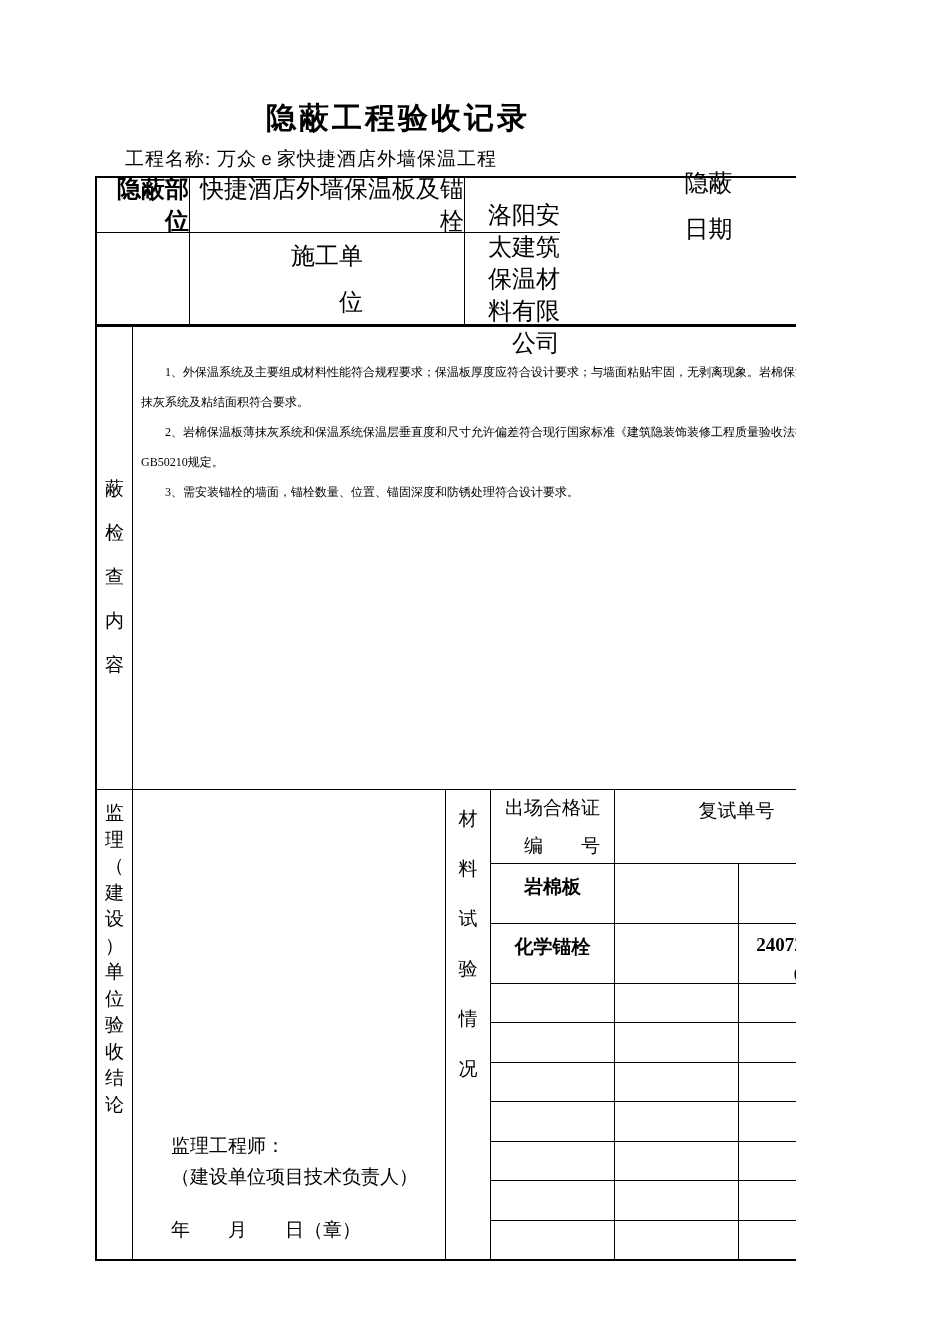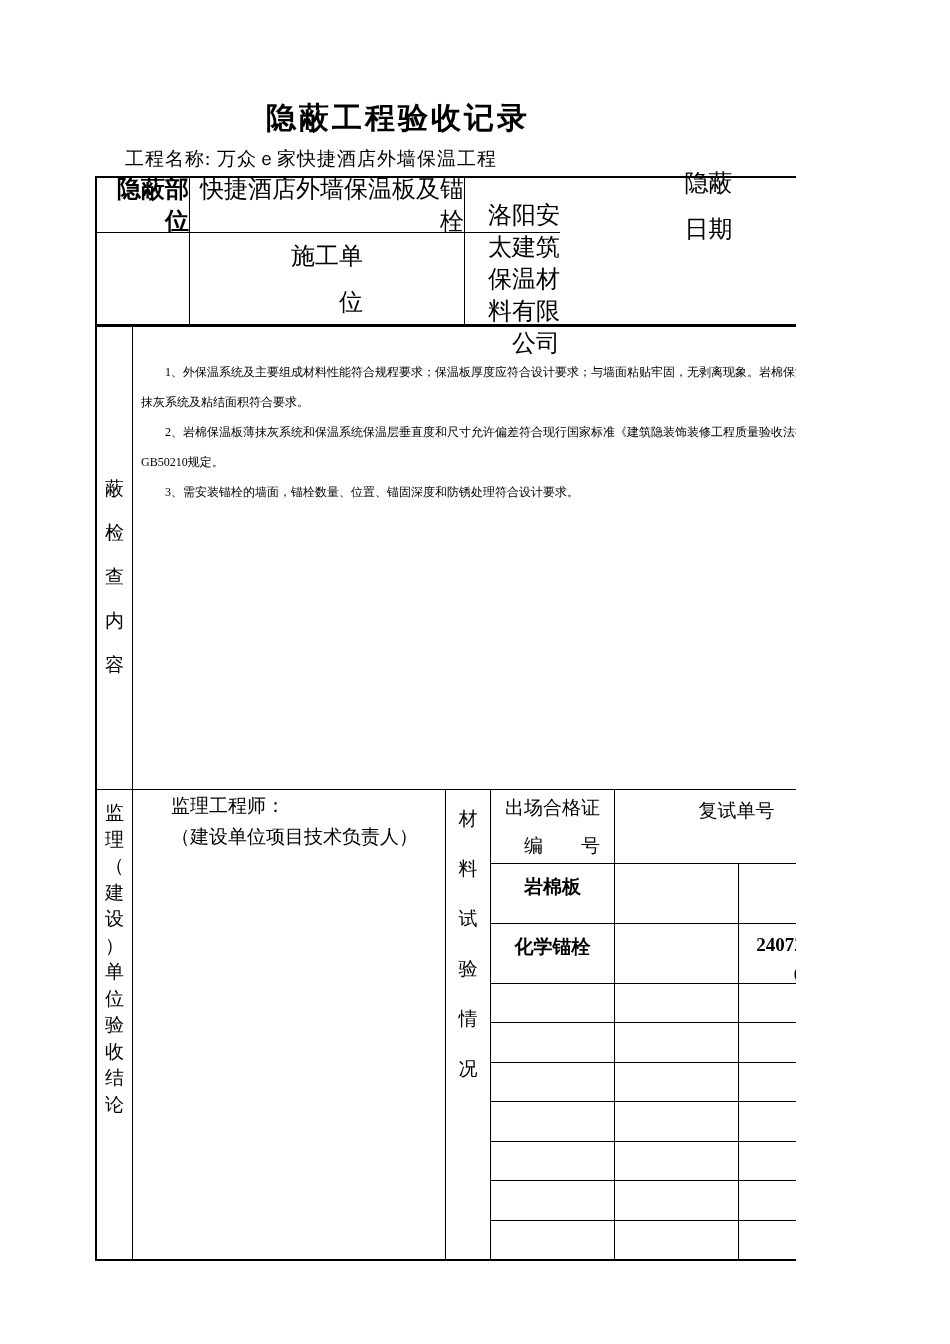--- a/index.html
+++ b/index.html
@@ -47,21 +47,21 @@
   }
   .inspection .side { width:36px; padding-top:140px; line-height:44px; }
   .insp-content { flex:1; padding:30px 18px 0 8px; font-size:12px; line-height:30px; }
   .insp-content p { margin:0; text-indent:2em; }
 
   
   .bottom { display:flex; flex:1; min-height:0; }
   .conclusion { width:349px; flex-shrink:0; border-right:1px solid #000; box-sizing:border-box; display:flex; }
   .conclusion .side { width:36px; padding-top:10px; line-height:26.5px; border-right:1px solid #000; }
   .conc-content {
-    flex:1; display:flex; flex-direction:column; justify-content:flex-start;
+    flex:1; display:flex; flex-direction:column; justify-content:flex-end;
     padding:0 0 14px 38px; font-size:19px; line-height:31px;
   }
   .dateline { margin-top:22px; }
 
   .materials { flex:1; display:flex; min-width:0; }
   .materials .side { width:45px; padding-top:4px; line-height:50px; border-right:1px solid #000; }
   .mtable { flex:1; display:flex; flex-direction:column; min-width:0; }
   .mrow { display:flex; border-bottom:1px solid #000; box-sizing:border-box; }
   .mrow:last-child { border-bottom:none; }
   .mrow.mhead { height:74px; }
@@ -124,20 +124,21 @@
 ）
 单
 位
 验
 收
 结
 论</div>
         <div class="conc-content">
           <div>监理工程师：</div>
           <div>（建设单位项目技术负责人）</div>
+          <div class="dateline">年　　月　　日（章）</div>
         </div>
       </div>
 
       <div class="materials">
         <div class="side">材
 料
 试
 验
 情
 况</div>

